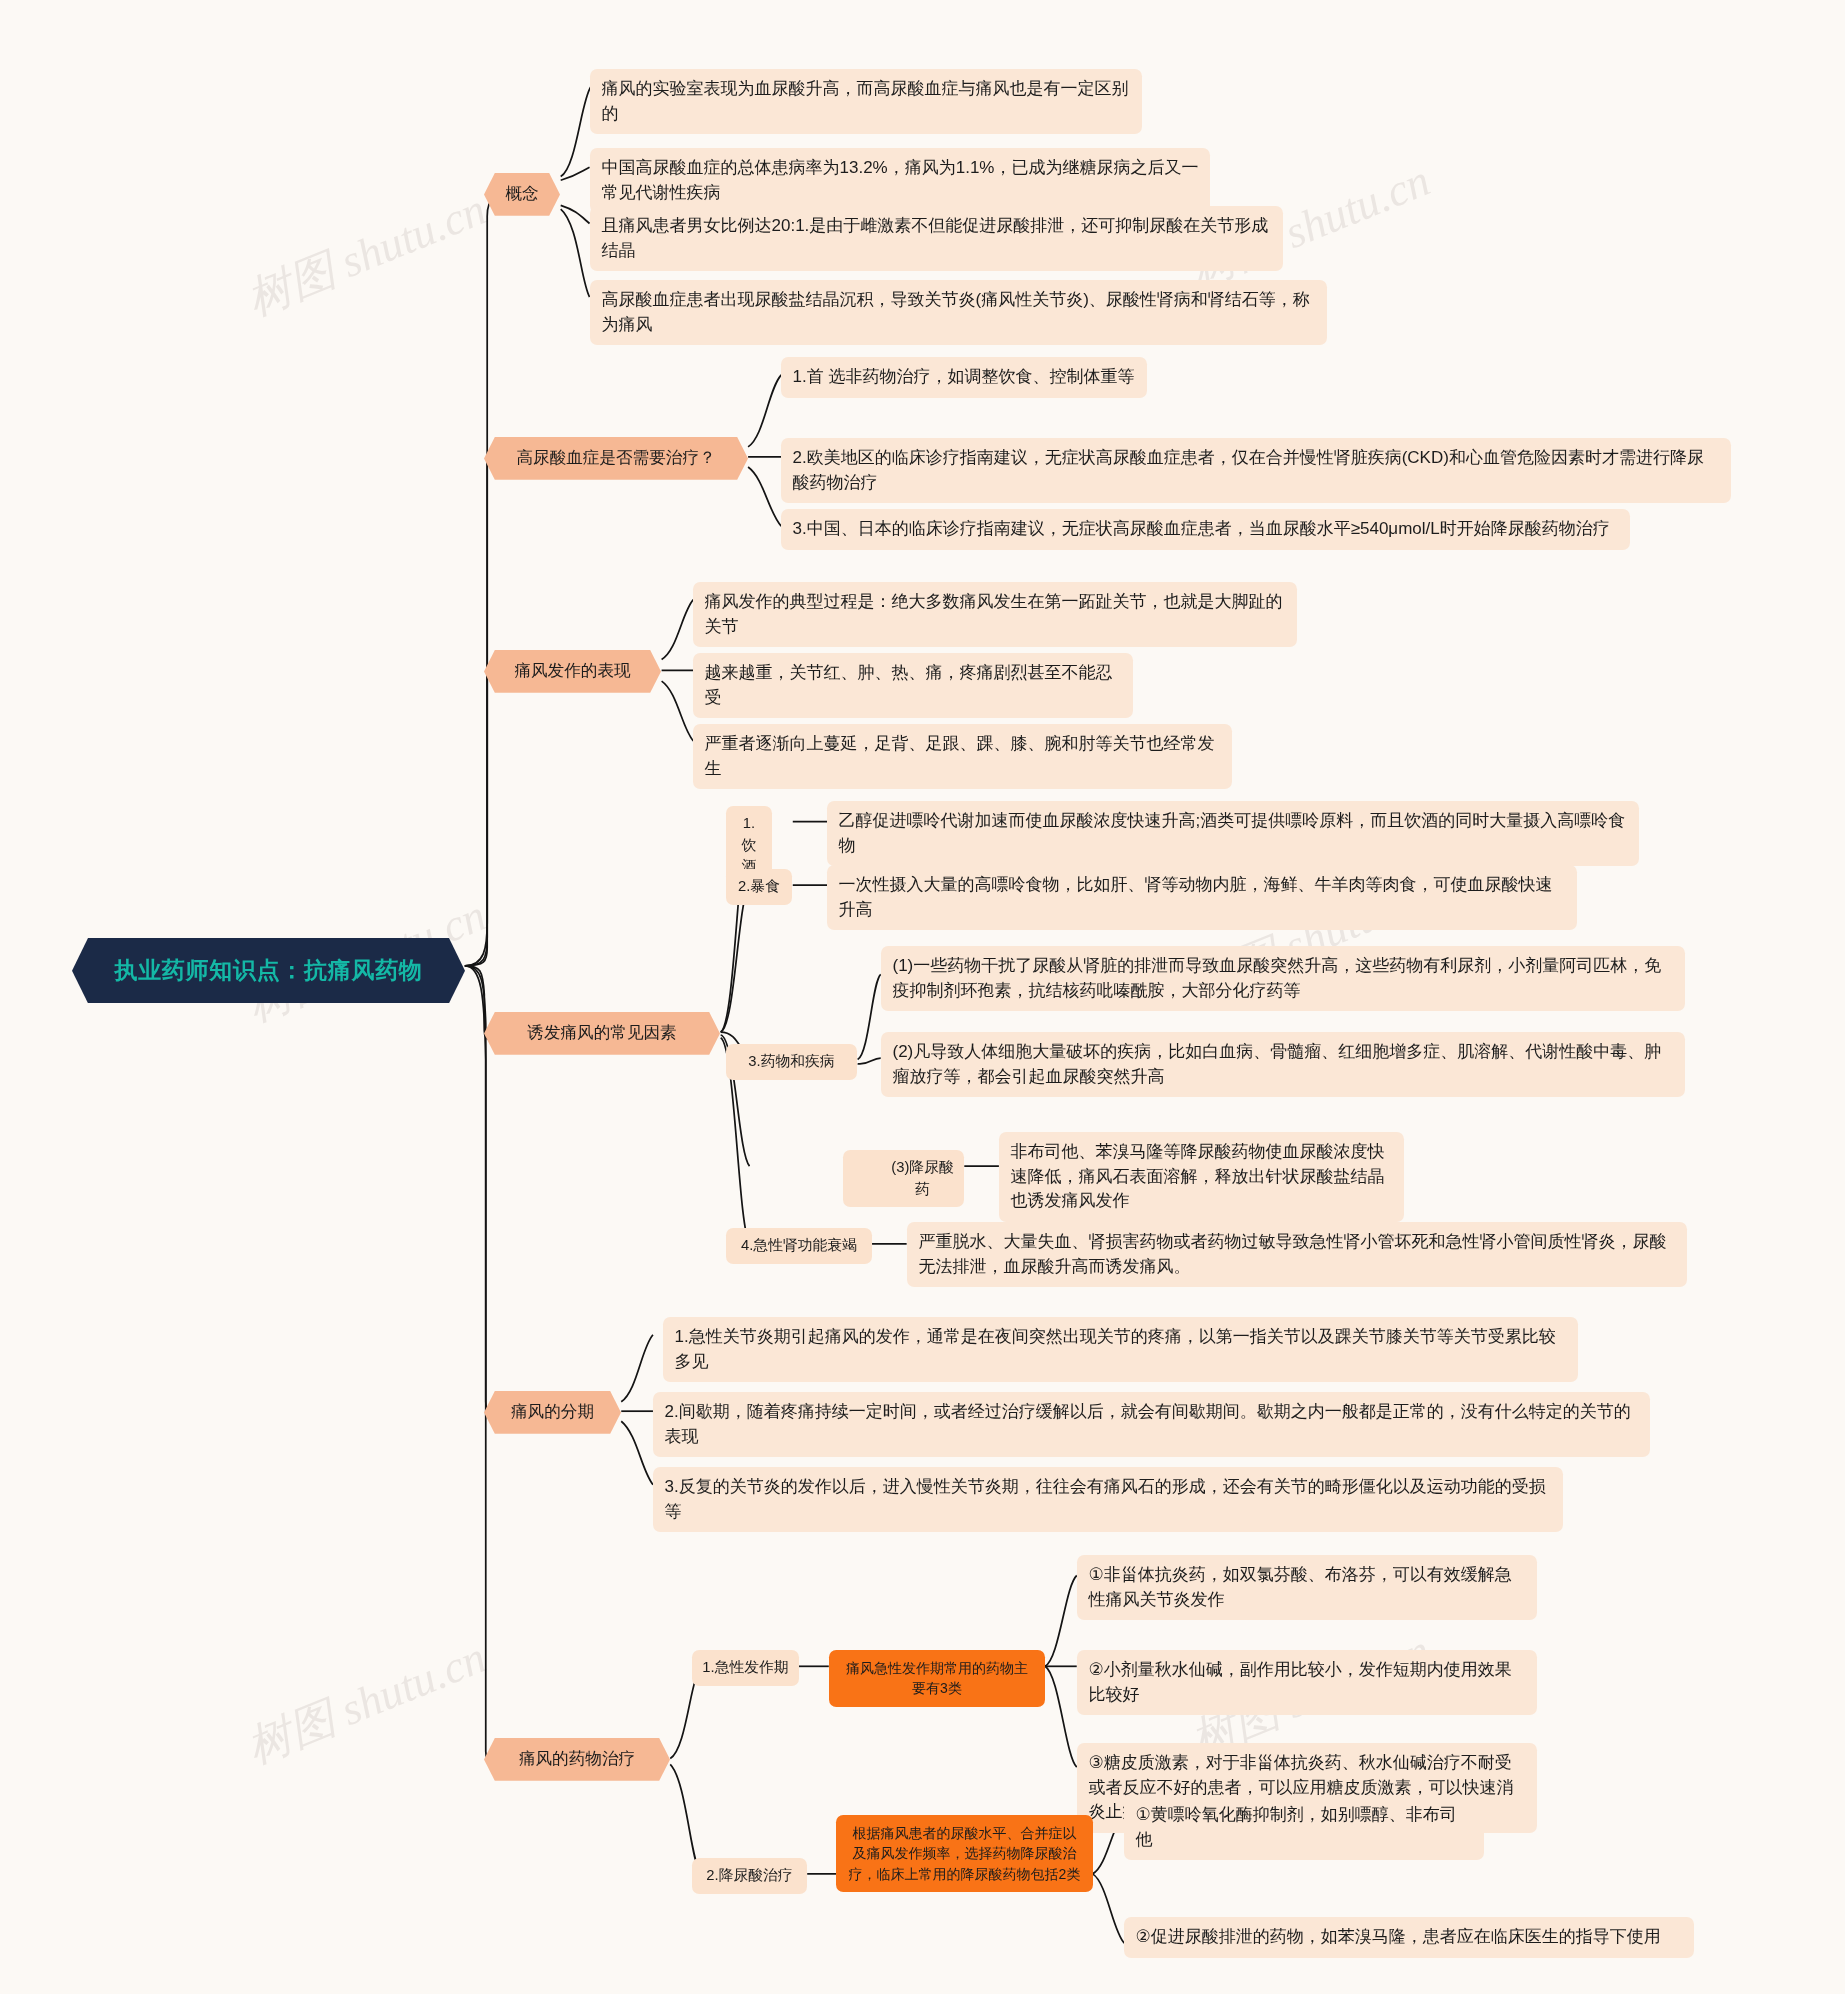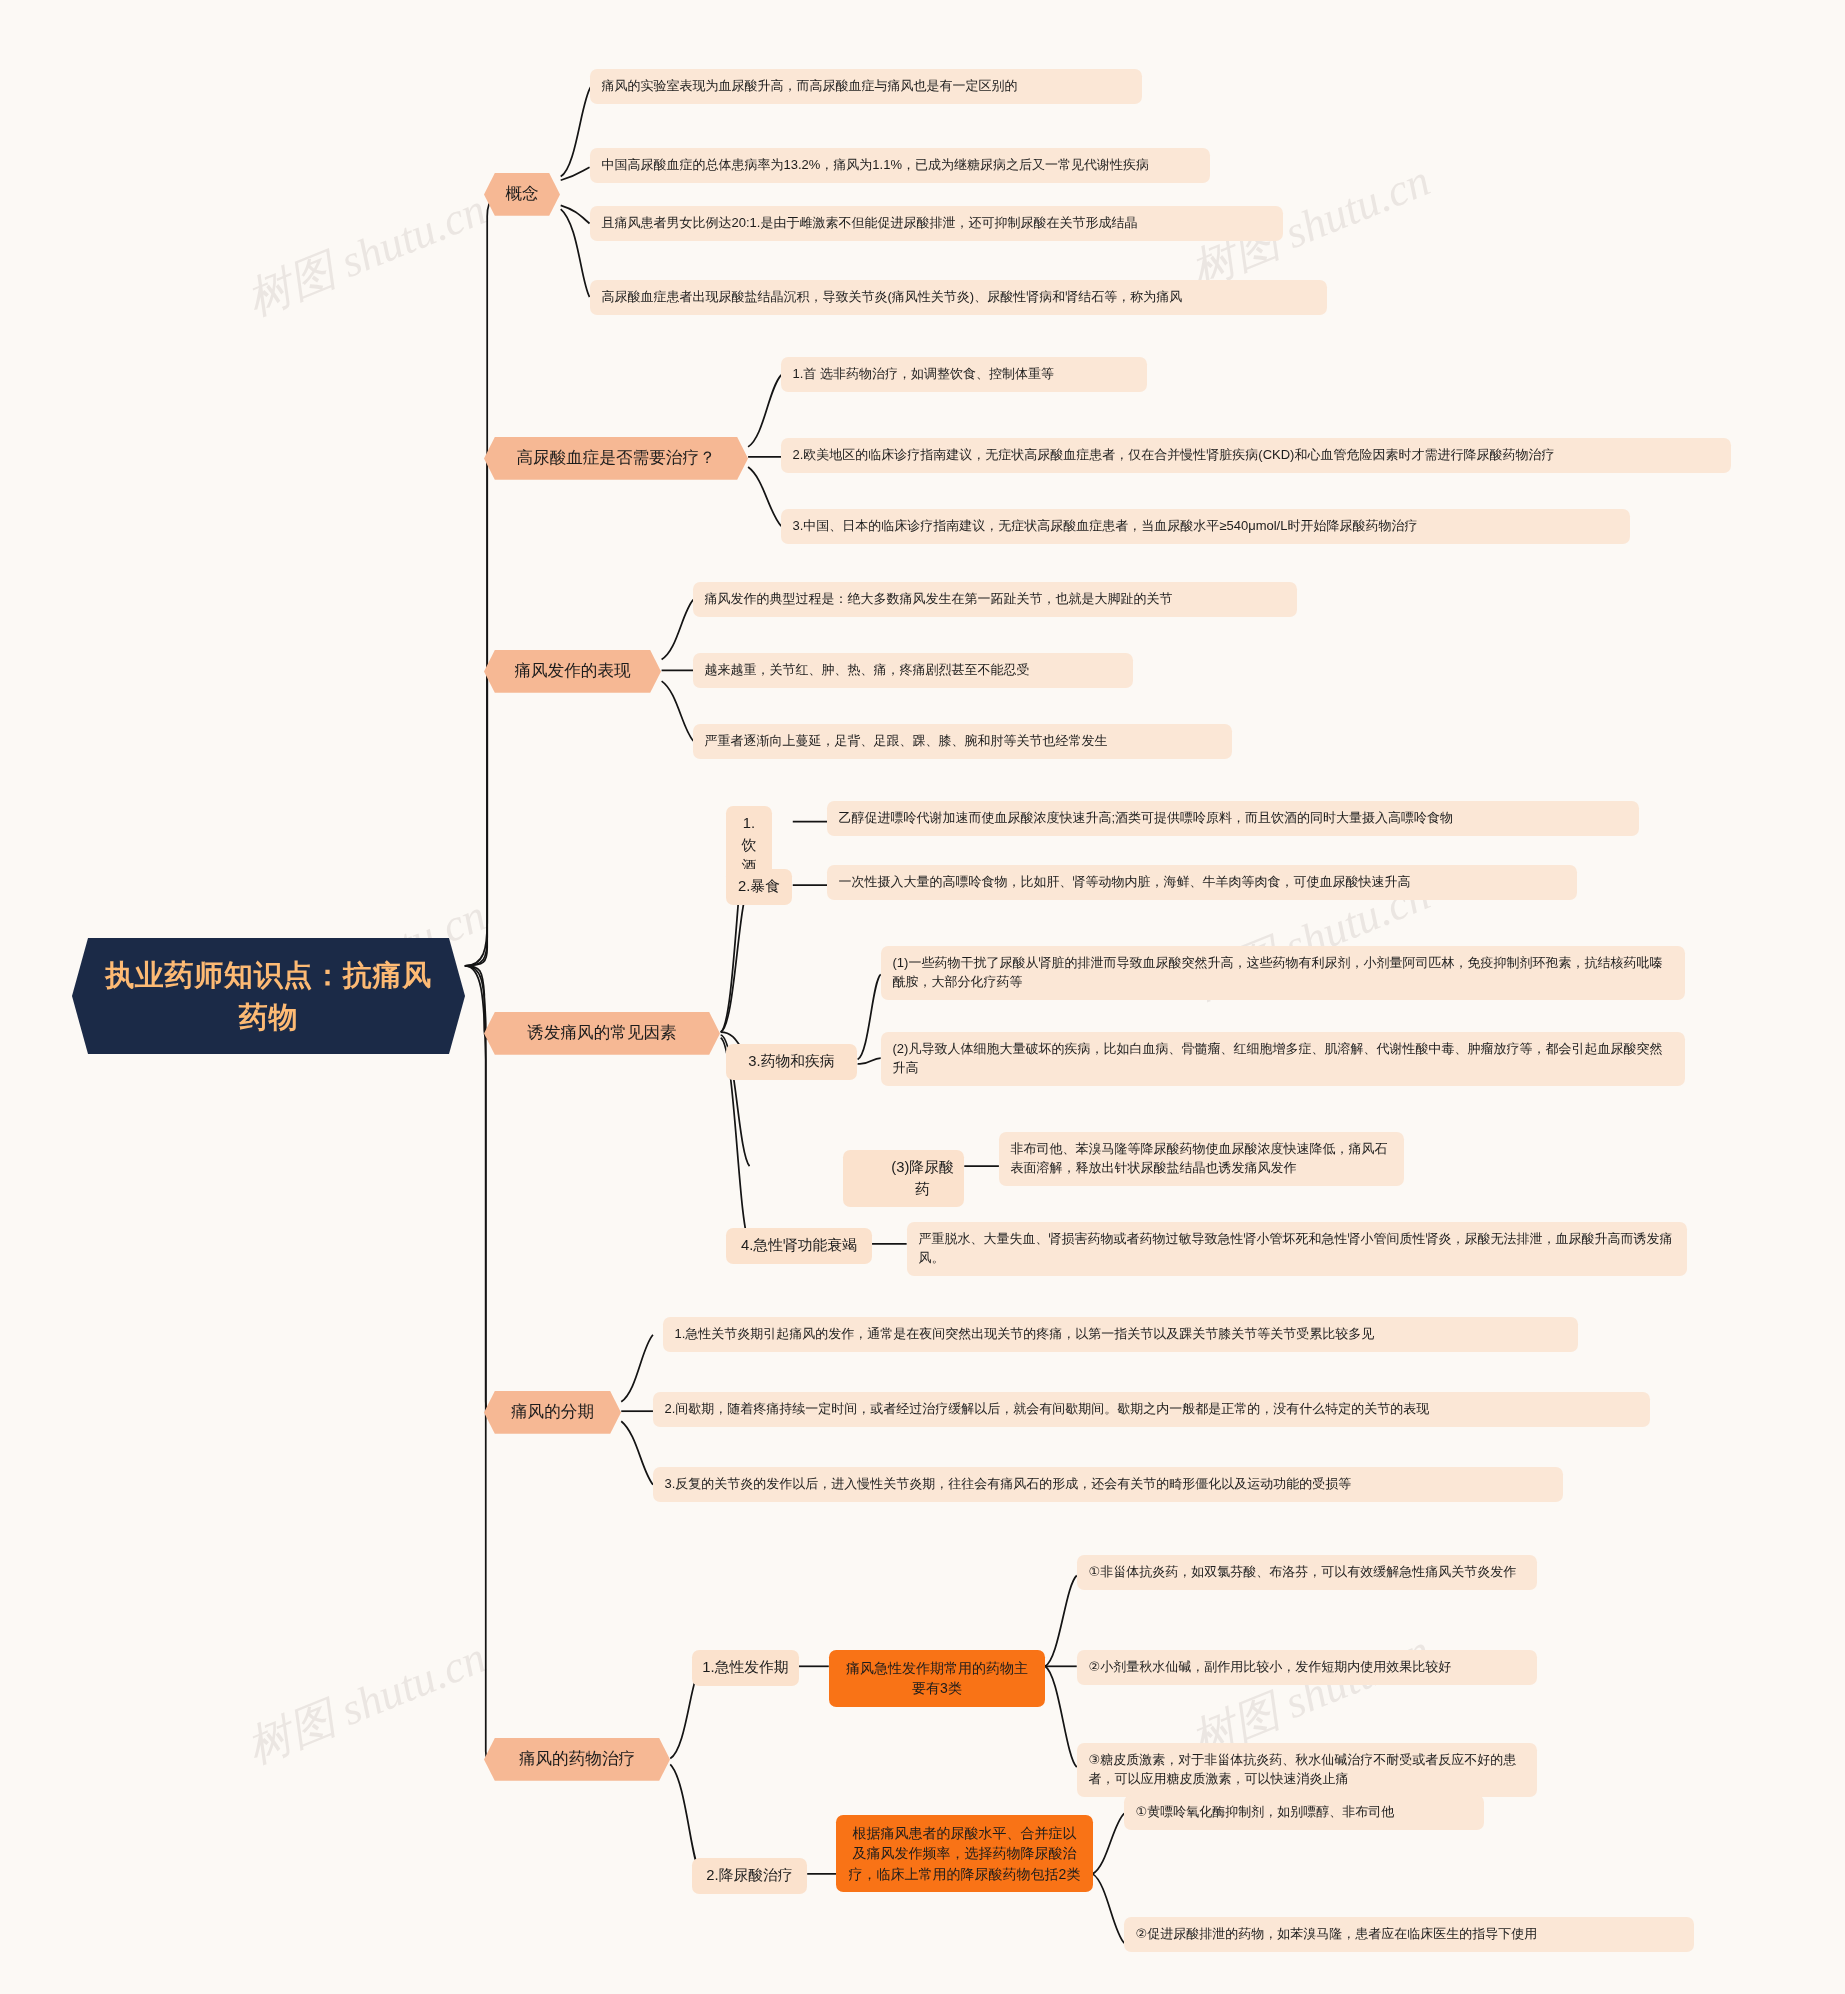--- a/index.html
+++ b/index.html
@@ -35,42 +35,42 @@
   .node {
     position: absolute;
     z-index: 3;
     line-height: 1.45;
     color: #1c1c1c;
     white-space: pre-wrap;
   }
   
   .root {
     background: #1b2a47;
-    color: #fdba74;
-    font-size: 29px;
+    color: #14b8a6;
+    font-size: 23px;
     font-weight: bold;
     letter-spacing: 0.7px;
     padding: 16px 33px;
     text-align: center;
     clip-path: polygon(16px 0, calc(100% - 16px) 0, 100% 50%, calc(100% - 16px) 100%, 16px 100%, 0 50%);
   }
   
   .topic {
     background: #f6b894;
     color: #1c1c1c;
     font-size: 16.6px;
     padding: 9.4px 19px;
     text-align: center;
     clip-path: polygon(10.8px 0, calc(100% - 10.8px) 0, 100% 50%, calc(100% - 10.8px) 100%, 10.8px 100%, 0 50%);
   }
   
   .leaf {
     background: #fbe7d6;
     border-radius: 7.2px;
-    font-size: 13px;
+    font-size: 17px;
     padding: 8px 11.5px;
   }
   .leaf.sm {
     background: #fbe2cd;
     font-size: 14.8px;
     padding: 7.2px 10px;
     text-align: center;
   }
   .leaf.mid {
     background: #f97316;

